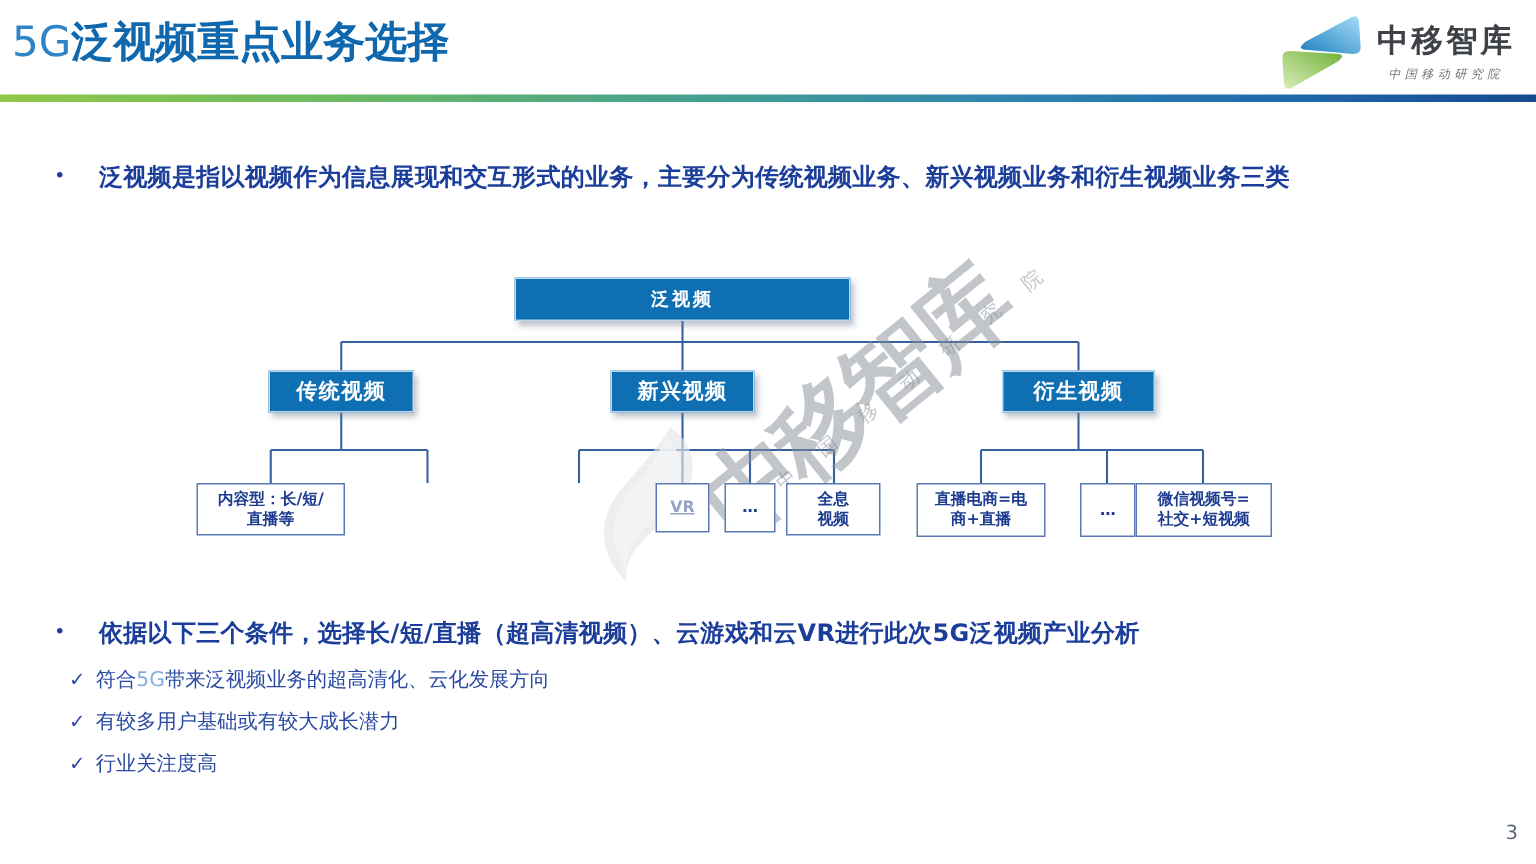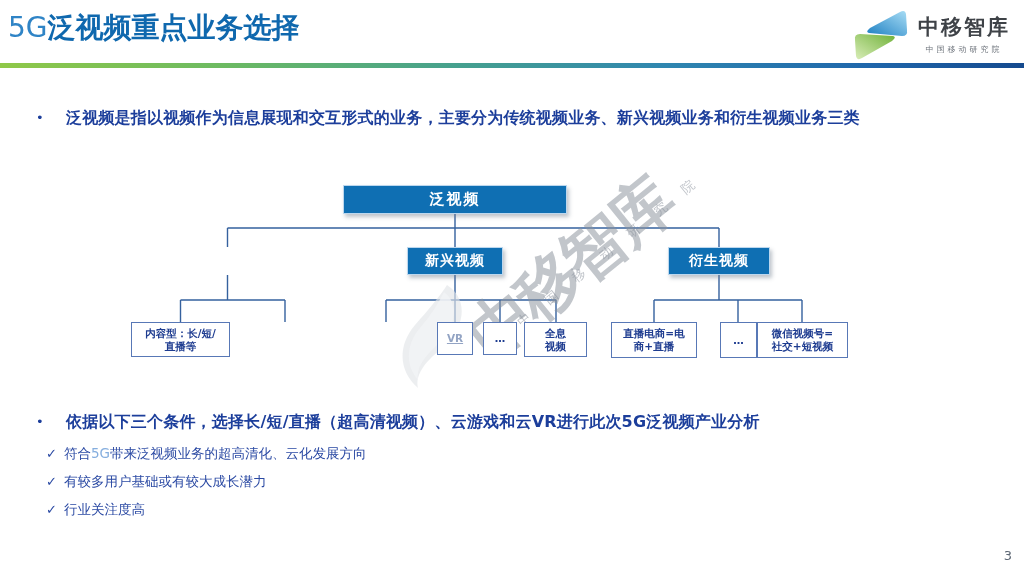--- a/index.html
+++ b/index.html
@@ -15,42 +15,42 @@
   .title .accent{color:#2f84c6;font-weight:400;}
   .title .rest{color:#0f68ae;font-weight:700;}
   .header-rule{
     position:absolute;left:0;top:63px;width:1024px;height:5px;
     background:linear-gradient(90deg,#8fc848 0%,#6cba62 22%,#45a08f 45%,#2f86b0 65%,#1f66ab 85%,#154a8e 100%);
   }
   .logo{position:absolute;right:14px;top:8px;display:flex;align-items:center;gap:8px;}
   .logo-mark{width:58px;height:54px;}
   .logo-text{display:flex;flex-direction:column;align-items:center;}
   .logo-name{font-size:21px;font-weight:700;color:#3e4247;letter-spacing:2px;line-height:1.2;}
-  .logo-sub{font-size:8px;color:#70767e;letter-spacing:3px;margin-top:3px;white-space:nowrap;}
+  .logo-sub{font-size:8px;color:#70767e;letter-spacing:3px;margin-top:3px;white-space:nowrap;font-style:italic;}
 
   
   .bullet-row{position:absolute;left:32px;display:flex;align-items:flex-start;}
   .bullet-dot{color:#1c3e9b;font-size:13px;line-height:22px;width:30px;text-align:left;padding-left:4px;}
   .bullet-text{font-size:16px;font-weight:700;color:#1c3e9b;line-height:22px;letter-spacing:0.2px;}
   .bullet-1{top:107px;width:960px;}
   .bullet-2{top:411px;width:960px;}
 
   
   .diagram{position:absolute;left:0;top:0;width:1024px;height:576px;pointer-events:none;}
   .connectors{position:absolute;left:0;top:0;}
   .node{
     position:absolute;display:flex;align-items:center;justify-content:center;
     box-sizing:border-box;text-align:center;z-index:2;
   }
   .branch{
     background:#0f6fb3;color:#ffffff;font-weight:700;
     border:1px solid #bcd7ee;
     box-shadow:2px 3px 4px rgba(110,125,140,0.45);
   }
-  .root-node{font-size:15px;letter-spacing:2px;}
+  .root-node{font-size:12px;letter-spacing:2px;}
   .l2-node{font-size:14px;letter-spacing:1px;}
   .leaf{
     background:#ffffff;border:1px solid #5878b6;color:#1e3c90;
     font-size:10.5px;font-weight:600;line-height:13px;white-space:pre-line;
   }
   .leaf.muted{color:#93a4c4;text-decoration:underline;}
 
   
   .watermark{position:absolute;left:0;top:0;width:1024px;height:576px;pointer-events:none;z-index:1;}
   .wm-swoosh{position:absolute;left:380px;top:270px;}
@@ -128,20 +128,21 @@
         M227.5,275 L227.5,300  M180.5,300 L285,300
         M180.5,300 L180.5,322  M285,300 L285,322
         M455,275 L455,300      M386,300 L556,300
         M386,300 L386,322  M455,300 L455,322  M500,300 L500,322  M556,300 L556,322
         M719,275 L719,300      M654,300 L802,300
         M654,300 L654,322  M738,300 L738,322  M802,300 L802,322"></path>
     </svg>
 
     <div class="node branch root-node" style="left:343px;top:185px;width:224px;height:29px">泛视频</div>
 
+    <div class="node branch l2-node" style="left:179px;top:247px;width:97px;height:28px">传统视频</div>
     <div class="node branch l2-node" style="left:407px;top:247px;width:96px;height:28px">新兴视频</div>
     <div class="node leaf" style="left:131px;top:322px;width:99px;height:35px">内容型：长/短/
 直播等</div>
 
     <div class="node branch l2-node" style="left:668px;top:247px;width:102px;height:28px">衍生视频</div>
 
     <div class="node leaf muted" style="left:437px;top:322px;width:36px;height:33px">VR</div>
     <div class="node leaf" style="left:483px;top:322px;width:34px;height:33px">…</div>
     <div class="node leaf" style="left:524px;top:322px;width:63px;height:35px">全息
 视频</div>

